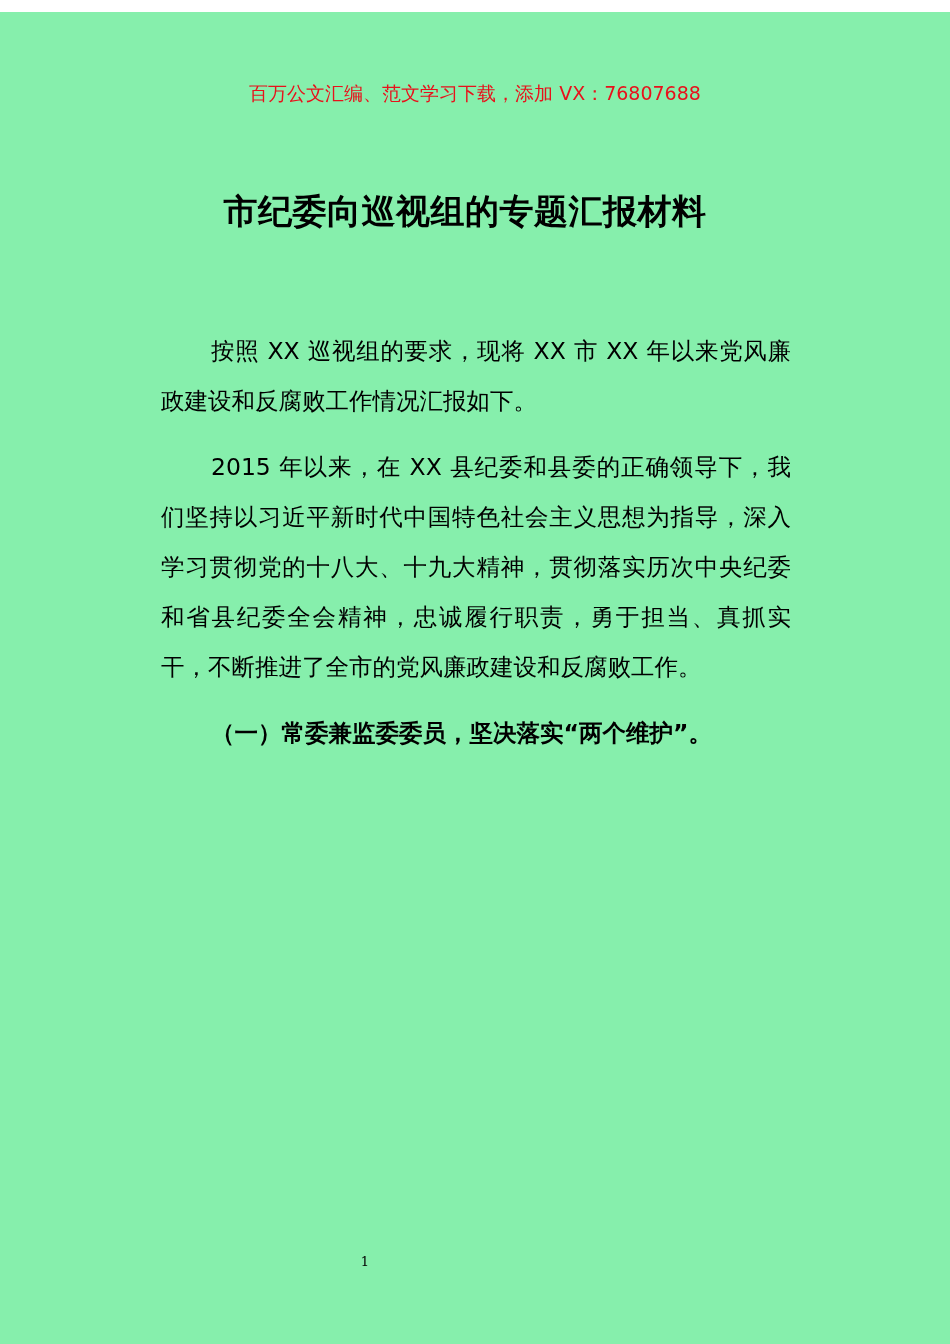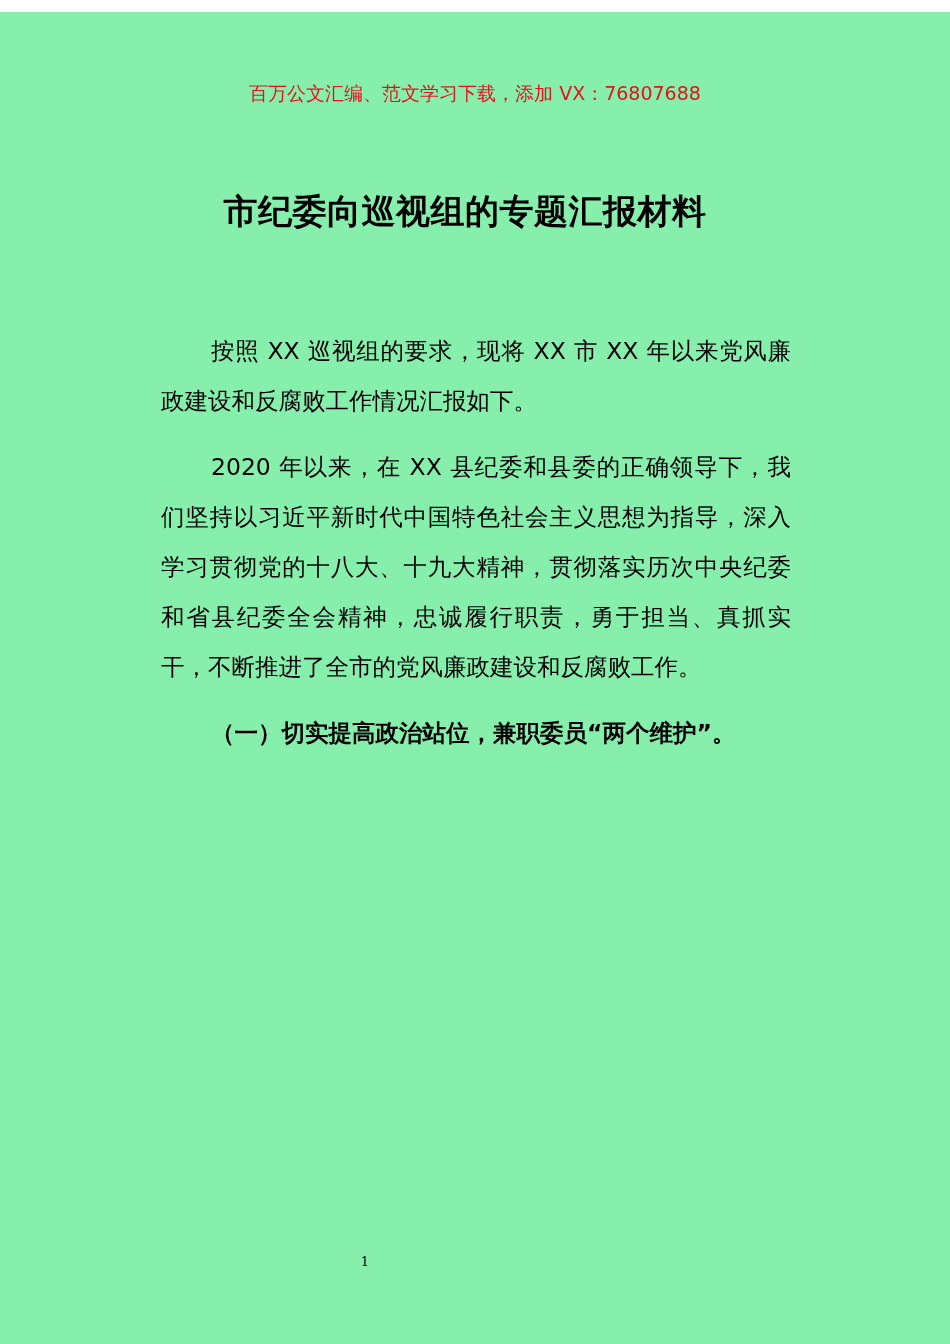--- a/index.html
+++ b/index.html
@@ -84,20 +84,20 @@
   <div class="header-banner">百万公文汇编、范文学习下载，添加 VX：76807688</div>
 
   <div class="doc-title">市纪委向巡视组的专题汇报材料</div>
 
   <div class="body">
     <p class="para indent">按照 XX 巡视组的要求，现将 XX 市 XX 年以来党风廉政建设和反腐败工作情况汇报如下。</p>
 
 
 
 
-    <p class="para indent">2020 年以来，在 XX 县纪委和县委的正确领导下，我们坚持以习近平新时代中国特色社会主义思想为指导，深入学习贯彻党的十八大、十九大精神，贯彻落实历次中央纪委和省县纪委全会精神，忠诚履行职责，勇于担当、真抓实干，不断推进了全市的党风廉政建设和反腐败工作。</p>
+    <p class="para indent">2015 年以来，在 XX 县纪委和县委的正确领导下，我们坚持以习近平新时代中国特色社会主义思想为指导，深入学习贯彻党的十八大、十九大精神，贯彻落实历次中央纪委和省县纪委全会精神，忠诚履行职责，勇于担当、真抓实干，不断推进了全市的党风廉政建设和反腐败工作。</p>
 
-    <p class="sub-heading">（一）切实提高政治站位，兼职委员“两个维护”。</p>
+    <p class="sub-heading">（一）常委兼监委委员，坚决落实“两个维护”。</p>
   </div>
 
   <div class="page-number">1</div>
 
 </div>
 
 </body></html>

